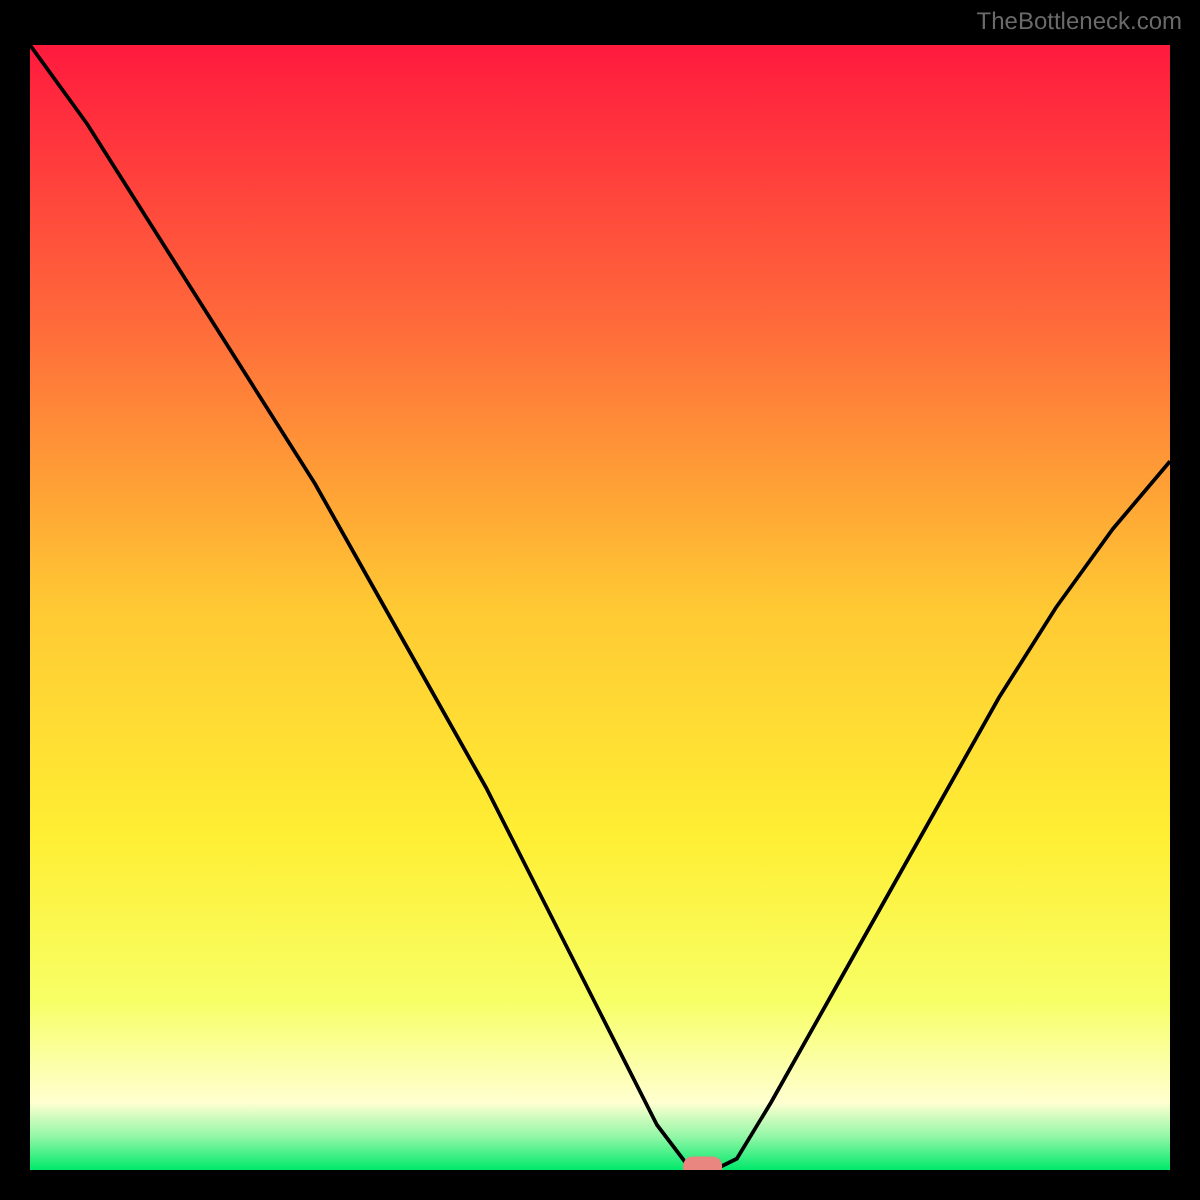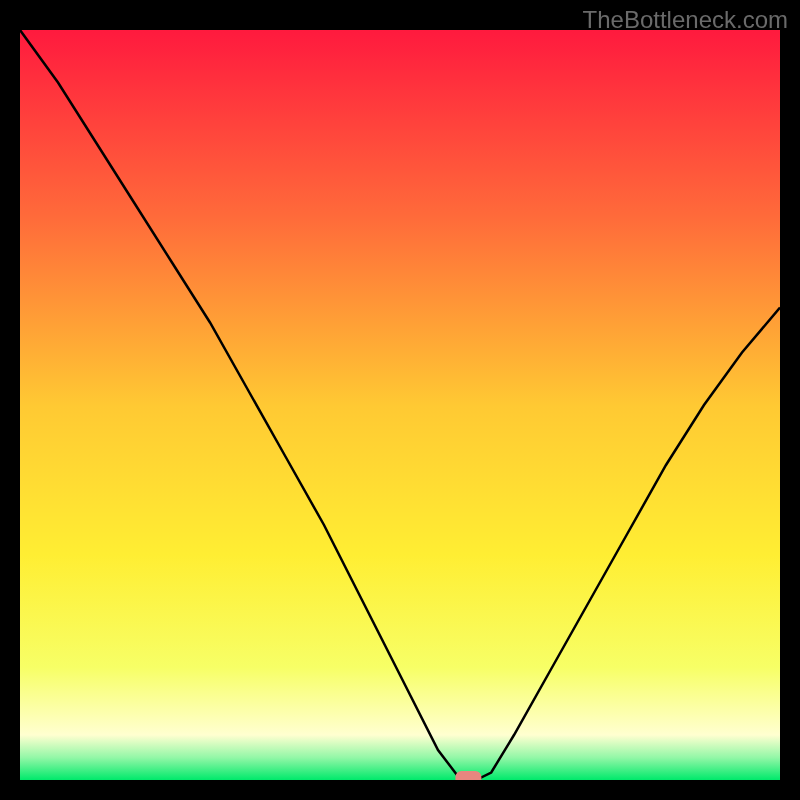--- a/index.html
+++ b/index.html
@@ -9,21 +9,21 @@
     height: 800px;
     background: #000;
     position: relative;
     font-family: Arial, sans-serif;
   }
   .watermark {
     position: absolute;
     top: 6px;
     right: 12px;
     color: #6a6a6a;
-    font-size: 24px;
+    font-size: 16px;
     font-weight: 500;
     z-index: 10;
   }
   .plot-container {
     position: absolute;
     left: 20px;
     top: 30px;
     width: 760px;
     height: 750px;
   }

